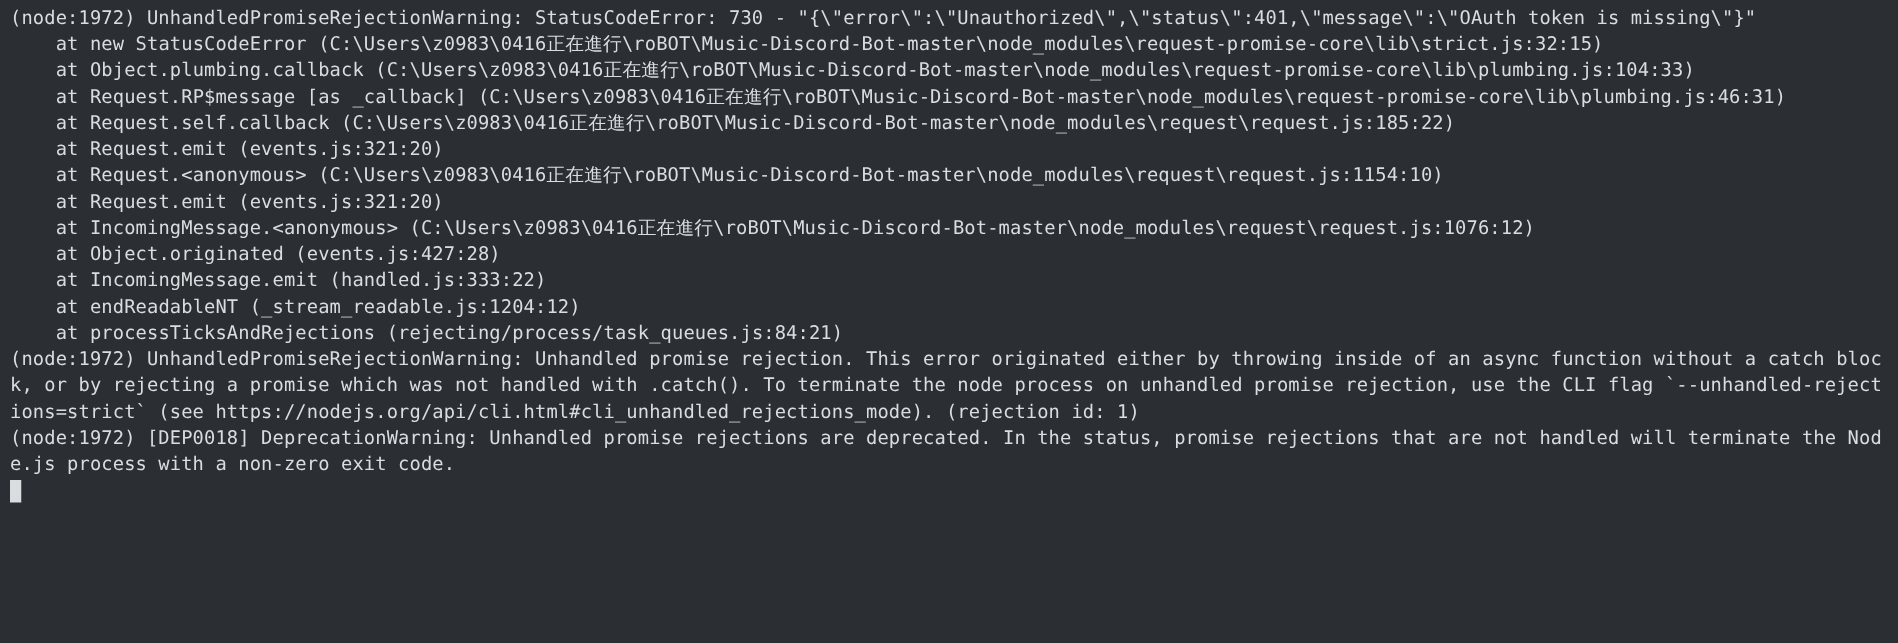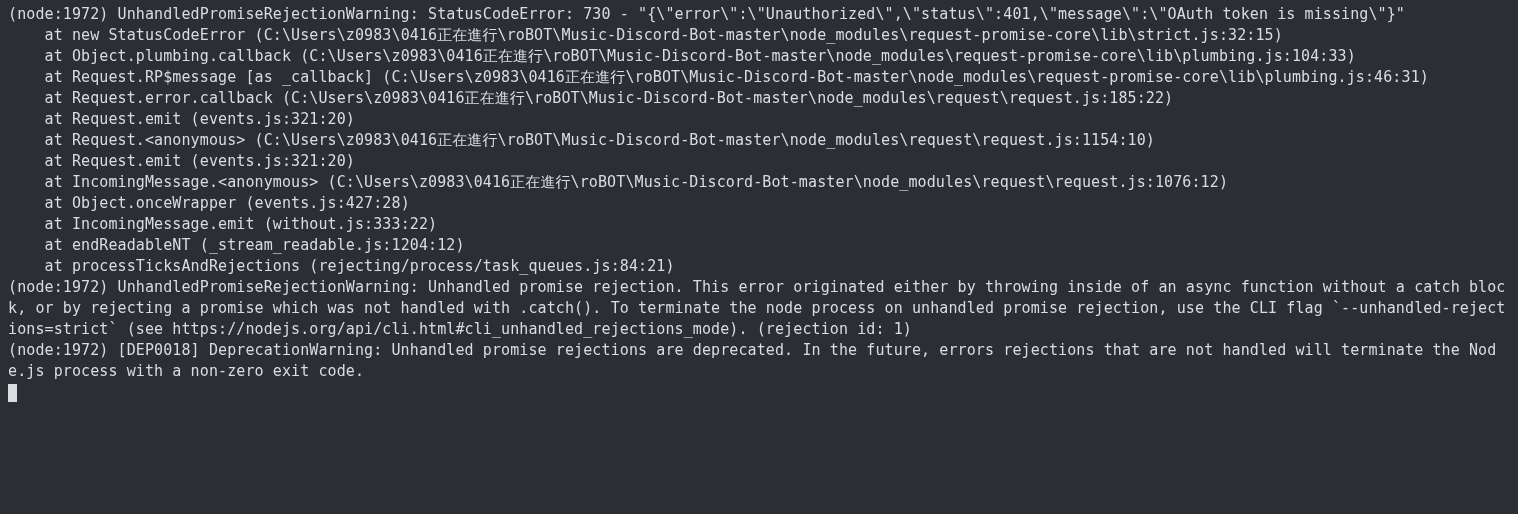--- a/index.html
+++ b/index.html
@@ -32,24 +32,24 @@
     margin-top: 2px;
   }
 </style>
 </head>
 <body>
 
 <div class="terminal"><span>(node:1972) UnhandledPromiseRejectionWarning: StatusCodeError: 730 - "{\"error\":\"Unauthorized\",\"status\":401,\"message\":\"OAuth token is missing\"}"</span>
 <span>    at new StatusCodeError (C:\Users\z0983\0416正在進行\roBOT\Music-Discord-Bot-master\node_modules\request-promise-core\lib\strict.js:32:15)</span>
 <span>    at Object.plumbing.callback (C:\Users\z0983\0416正在進行\roBOT\Music-Discord-Bot-master\node_modules\request-promise-core\lib\plumbing.js:104:33)</span>
 <span>    at Request.RP$message [as _callback] (C:\Users\z0983\0416正在進行\roBOT\Music-Discord-Bot-master\node_modules\request-promise-core\lib\plumbing.js:46:31)</span>
-<span>    at Request.error.callback (C:\Users\z0983\0416正在進行\roBOT\Music-Discord-Bot-master\node_modules\request\request.js:185:22)</span>
+<span>    at Request.self.callback (C:\Users\z0983\0416正在進行\roBOT\Music-Discord-Bot-master\node_modules\request\request.js:185:22)</span>
 <span>    at Request.emit (events.js:321:20)</span>
 <span>    at Request.&lt;anonymous&gt; (C:\Users\z0983\0416正在進行\roBOT\Music-Discord-Bot-master\node_modules\request\request.js:1154:10)</span>
 <span>    at Request.emit (events.js:321:20)</span>
 <span>    at IncomingMessage.&lt;anonymous&gt; (C:\Users\z0983\0416正在進行\roBOT\Music-Discord-Bot-master\node_modules\request\request.js:1076:12)</span>
-<span>    at Object.onceWrapper (events.js:427:28)</span>
-<span>    at IncomingMessage.emit (without.js:333:22)</span>
+<span>    at Object.originated (events.js:427:28)</span>
+<span>    at IncomingMessage.emit (handled.js:333:22)</span>
 <span>    at endReadableNT (_stream_readable.js:1204:12)</span>
 <span>    at processTicksAndRejections (rejecting/process/task_queues.js:84:21)</span>
 <span>(node:1972) UnhandledPromiseRejectionWarning: Unhandled promise rejection. This error originated either by throwing inside of an async function without a catch block, or by rejecting a promise which was not handled with .catch(). To terminate the node process on unhandled promise rejection, use the CLI flag `--unhandled-rejections=strict` (see https://nodejs.org/api/cli.html#cli_unhandled_rejections_mode). (rejection id: 1)</span>
-<span>(node:1972) [DEP0018] DeprecationWarning: Unhandled promise rejections are deprecated. In the future, errors rejections that are not handled will terminate the Node.js process with a non-zero exit code.</span>
+<span>(node:1972) [DEP0018] DeprecationWarning: Unhandled promise rejections are deprecated. In the status, promise rejections that are not handled will terminate the Node.js process with a non-zero exit code.</span>
 <span class="cursor"></span></div>
 
 </body></html>

